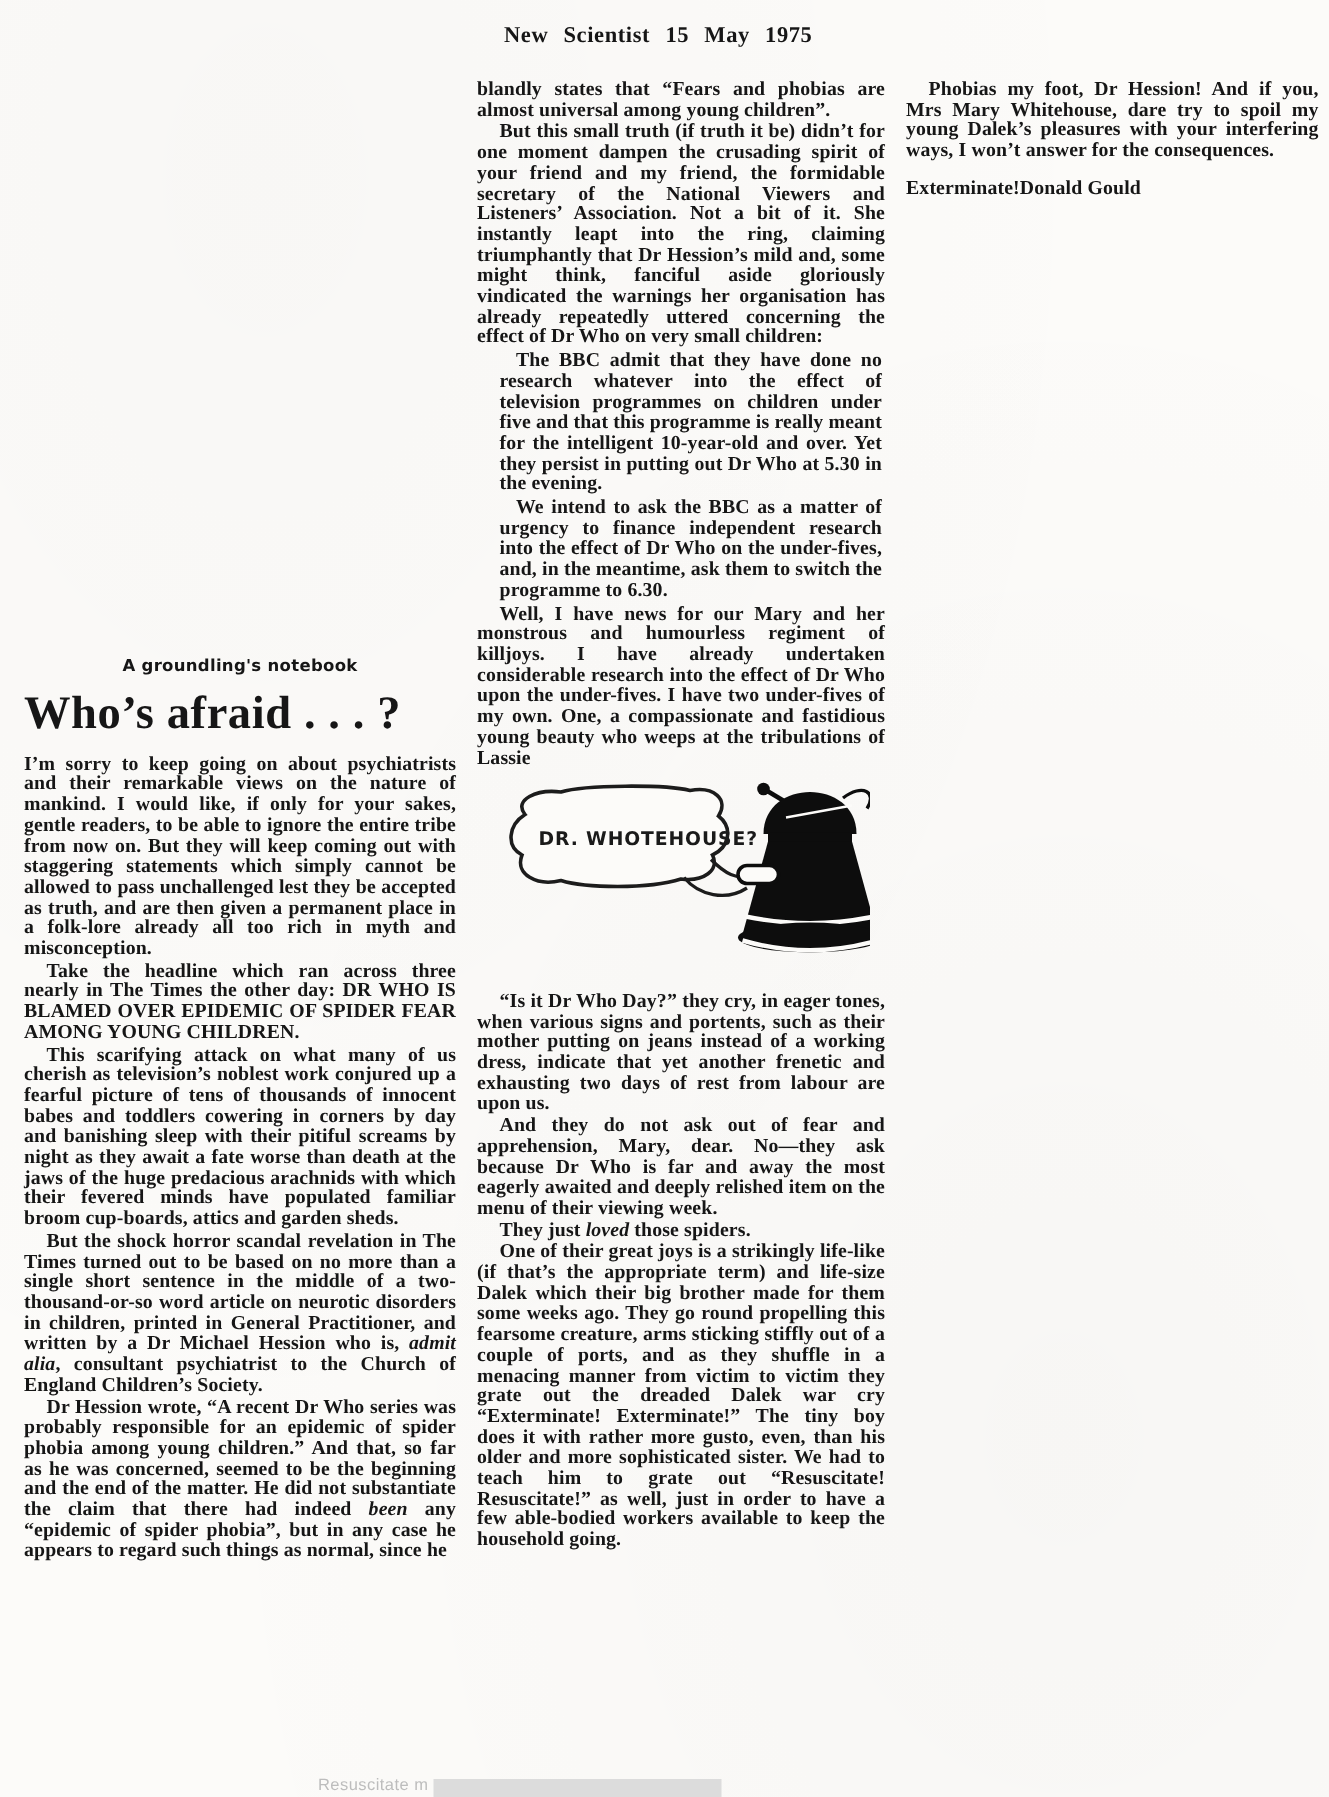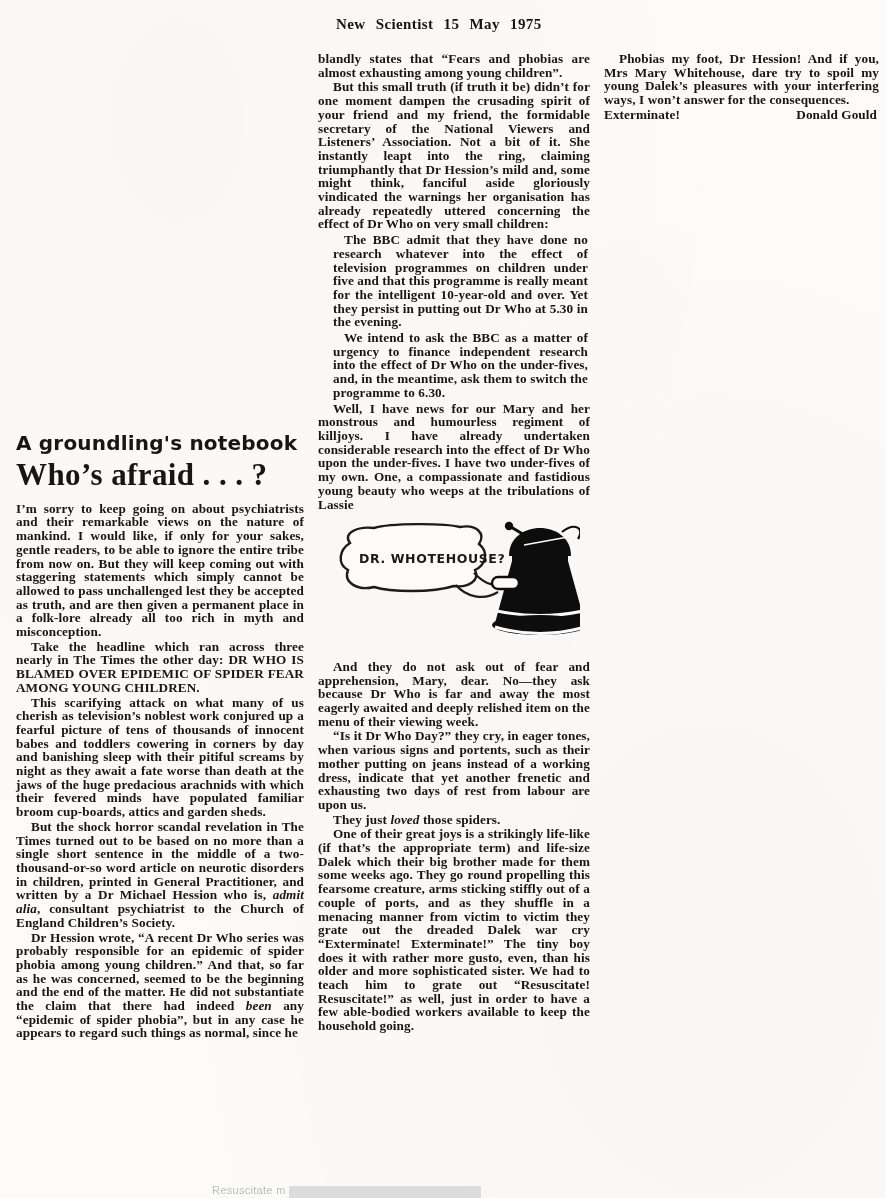--- a/index.html
+++ b/index.html
@@ -24,30 +24,30 @@
     font-weight:700;font-size:13.2px;line-height:13.7px;
     letter-spacing:.1px;
   }
   .col p{margin:0 0 1px 0;}
   .col p.ind{text-indent:15px;}
   .col-left{left:16px;top:437px;width:288px;}
   .col-mid{left:318px;top:52px;width:272px;}
   .col-right{left:604px;top:52px;width:275px;}
   .kicker{
     font-family:"DejaVu Sans","Liberation Sans",sans-serif;
-    font-weight:700;font-size:20px;letter-spacing:.2px;
-    text-align:left;margin:0 0 8px 0;
+    font-weight:700;font-size:11px;letter-spacing:.2px;
+    text-align:center;margin:0 0 8px 0;
   }
   .headline{
     font-size:31px;font-weight:700;line-height:32px;letter-spacing:.4px;
     text-align:left;margin:0 0 11px 0;
   }
   .quote{margin:0 0 1px 13px;}
   .quote p{text-indent:11px;margin:2px;}
-  .signoff{display:flex;justify-content:space-between;margin-top:1px;}
+  .signoff{display:flex;justify-content:flex-start;margin-top:11px;}
   .signoff .byline{padding-right:2px;}
   .cartoon{margin:8px 0 10px 10px;}
   .watermark{
     position:absolute;left:212px;top:1184px;
     font-family:"Liberation Sans","DejaVu Sans",sans-serif;
     font-size:11px;color:#bdbdbd;letter-spacing:.3px;
   }
   .footer-box{
     position:absolute;left:289px;top:1186px;width:192px;height:12px;
     background:#dcdcdc;
@@ -64,21 +64,21 @@
     <div class="kicker">A groundling's notebook</div>
     <div class="headline">Who’s afraid . . . ?</div>
     <p>I’m sorry to keep going on about psychiatrists and their remarkable views on the nature of mankind. I would like, if only for your sakes, gentle readers, to be able to ignore the entire tribe from now on. But they will keep coming out with staggering statements which simply cannot be allowed to pass unchallenged lest they be accepted as truth, and are then given a permanent place in a folk-lore already all too rich in myth and misconception.</p>
     <p class="ind">Take the headline which ran across three nearly in The Times the other day: DR WHO IS BLAMED OVER EPIDEMIC OF SPIDER FEAR AMONG YOUNG CHILDREN.</p>
     <p class="ind">This scarifying attack on what many of us cherish as television’s noblest work conjured up a fearful picture of tens of thousands of innocent babes and toddlers cowering in corners by day and banishing sleep with their pitiful screams by night as they await a fate worse than death at the jaws of the huge predacious arachnids with which their fevered minds have populated familiar broom cup-boards, attics and garden sheds.</p>
     <p class="ind">But the shock horror scandal revelation in The Times turned out to be based on no more than a single short sentence in the middle of a two-thousand-or-so word article on neurotic disorders in children, printed in General Practitioner, and written by a Dr Michael Hession who is, <i>admit alia</i>, consultant psychiatrist to the Church of England Children’s Society.</p>
     <p class="ind">Dr Hession wrote, “A recent Dr Who series was probably responsible for an epidemic of spider phobia among young children.” And that, so far as he was concerned, seemed to be the beginning and the end of the matter. He did not substantiate the claim that there had indeed <i>been</i> any “epidemic of spider phobia”, but in any case he appears to regard such things as normal, since he</p>
   </div>
 
   <div class="col col-mid">
-    <p>blandly states that “Fears and phobias are almost exhausting among young children”.</p>
+    <p>blandly states that “Fears and phobias are almost universal among young children”.</p>
     <p class="ind">But this small truth (if truth it be) didn’t for one moment dampen the crusading spirit of your friend and my friend, the formidable secretary of the National Viewers and Listeners’ Association. Not a bit of it. She instantly leapt into the ring, claiming triumphantly that Dr Hession’s mild and, some might think, fanciful aside gloriously vindicated the warnings her organisation has already repeatedly uttered concerning the effect of Dr Who on very small children:</p>
     <div class="quote">
       <p>The BBC admit that they have done no research whatever into the effect of television programmes on children under five and that this programme is really meant for the intelligent 10-year-old and over. Yet they persist in putting out Dr Who at 5.30 in the evening.</p>
       <p>We intend to ask the BBC as a matter of urgency to finance independent research into the effect of Dr Who on the under-fives, and, in the meantime, ask them to switch the programme to 6.30.</p>
     </div>
     <p class="ind">Well, I have news for our Mary and her monstrous and humourless regiment of killjoys. I have already undertaken considerable research into the effect of Dr Who upon the under-fives. I have two under-fives of my own. One, a compassionate and fastidious young beauty who weeps at the tribulations of Lassie</p>
 
     <div class="cartoon">
       <svg width="252" height="128" viewBox="0 0 252 128">
 
@@ -102,22 +102,22 @@
 
         <rect x="164" y="58" width="27" height="12" rx="6" fill="#fcfbf9" stroke="#0d0d0d" stroke-width="2.4"></rect>
 
         <path d="M169,92 Q212,101 255,92" fill="none" stroke="#fcfbf9" stroke-width="3"></path>
 
         <ellipse cx="212" cy="106" rx="48" ry="10" fill="#0d0d0d"></ellipse>
         <path d="M167,108 Q212,121 257,108" fill="none" stroke="#fcfbf9" stroke-width="3"></path>
       </svg>
     </div>
 
+    <p class="ind">“Is it Dr Who Day?” they cry, in eager tones, when various signs and portents, such as their mother putting on jeans instead of a working dress, indicate that yet another frenetic and exhausting two days of rest from labour are upon us.</p>
     <p class="ind">And they do not ask out of fear and apprehension, Mary, dear. No—they ask because Dr Who is far and away the most eagerly awaited and deeply relished item on the menu of their viewing week.</p>
-    <p class="ind">“Is it Dr Who Day?” they cry, in eager tones, when various signs and portents, such as their mother putting on jeans instead of a working dress, indicate that yet another frenetic and exhausting two days of rest from labour are upon us.</p>
     <p class="ind">They just <i>loved</i> those spiders.</p>
     <p class="ind">One of their great joys is a strikingly life-like (if that’s the appropriate term) and life-size Dalek which their big brother made for them some weeks ago. They go round propelling this fearsome creature, arms sticking stiffly out of a couple of ports, and as they shuffle in a menacing manner from victim to victim they grate out the dreaded Dalek war cry “Exterminate! Exterminate!” The tiny boy does it with rather more gusto, even, than his older and more sophisticated sister. We had to teach him to grate out “Resuscitate! Resuscitate!” as well, just in order to have a few able-bodied workers available to keep the household going.</p>
   </div>
 
   <div class="col col-right">
     <p class="ind">Phobias my foot, Dr Hession! And if you, Mrs Mary Whitehouse, dare try to spoil my young Dalek’s pleasures with your interfering ways, I won’t answer for the consequences.</p>
     <div class="signoff">
       <span>Exterminate!</span>
       <span class="byline">Donald Gould</span>
     </div>

